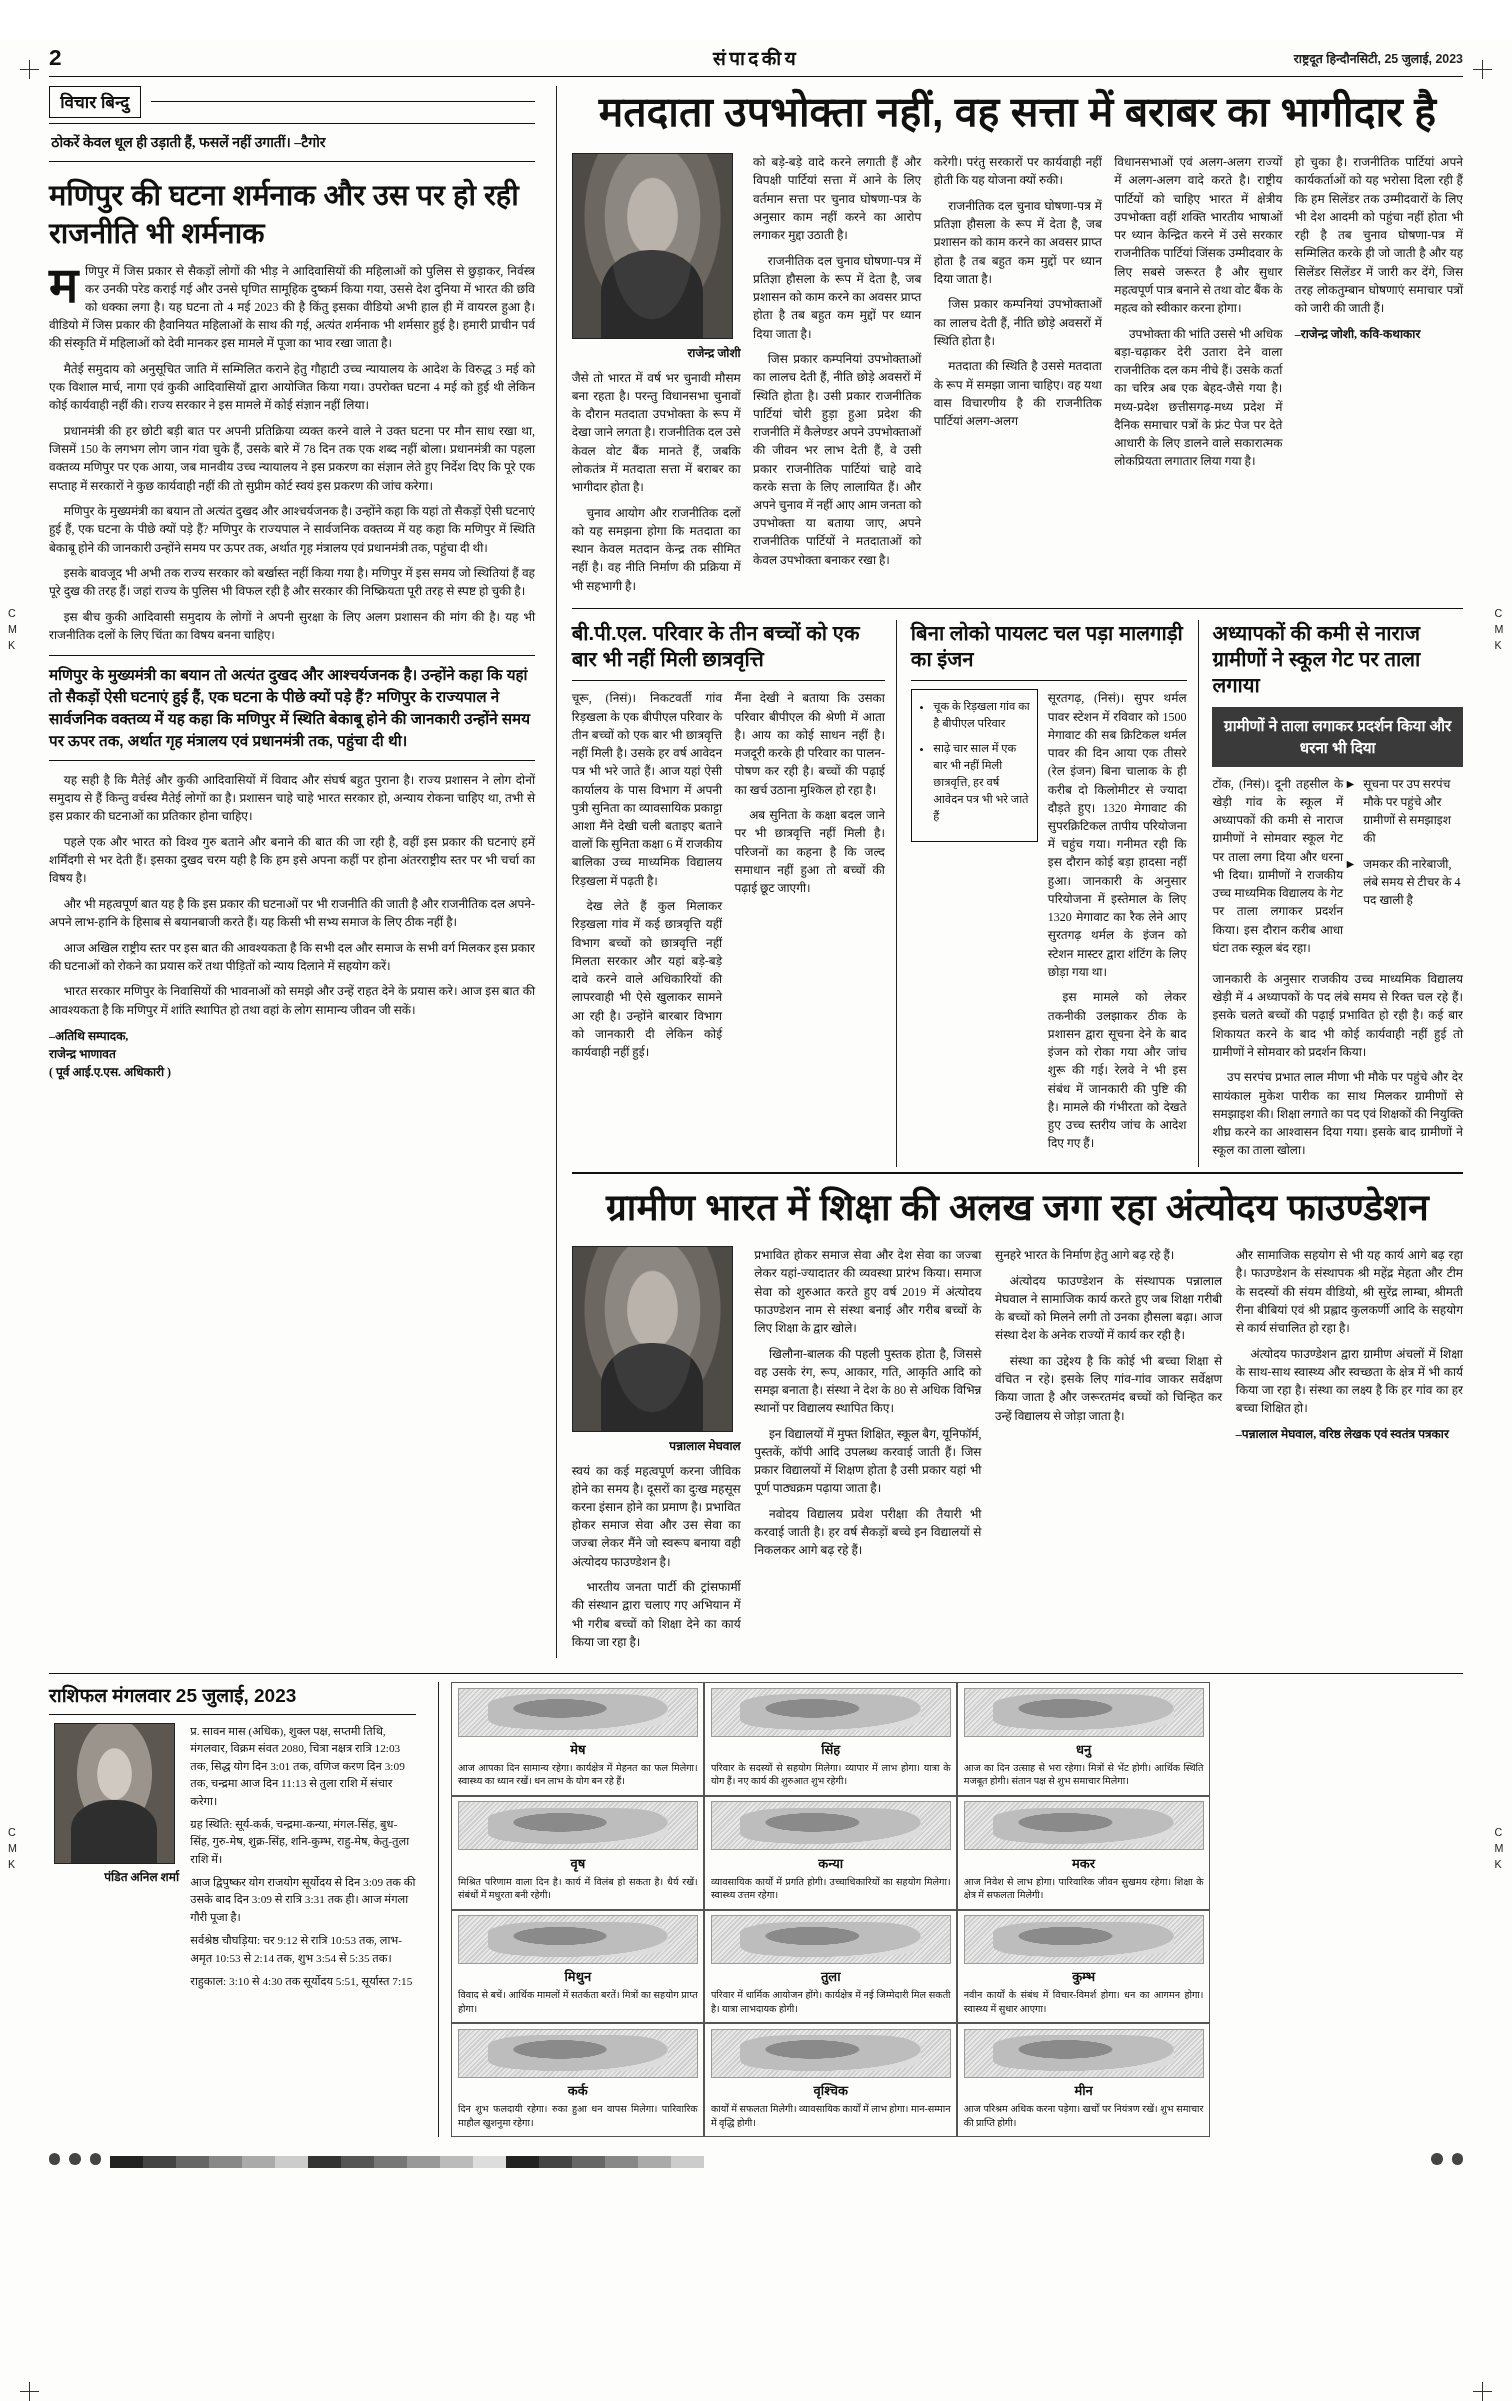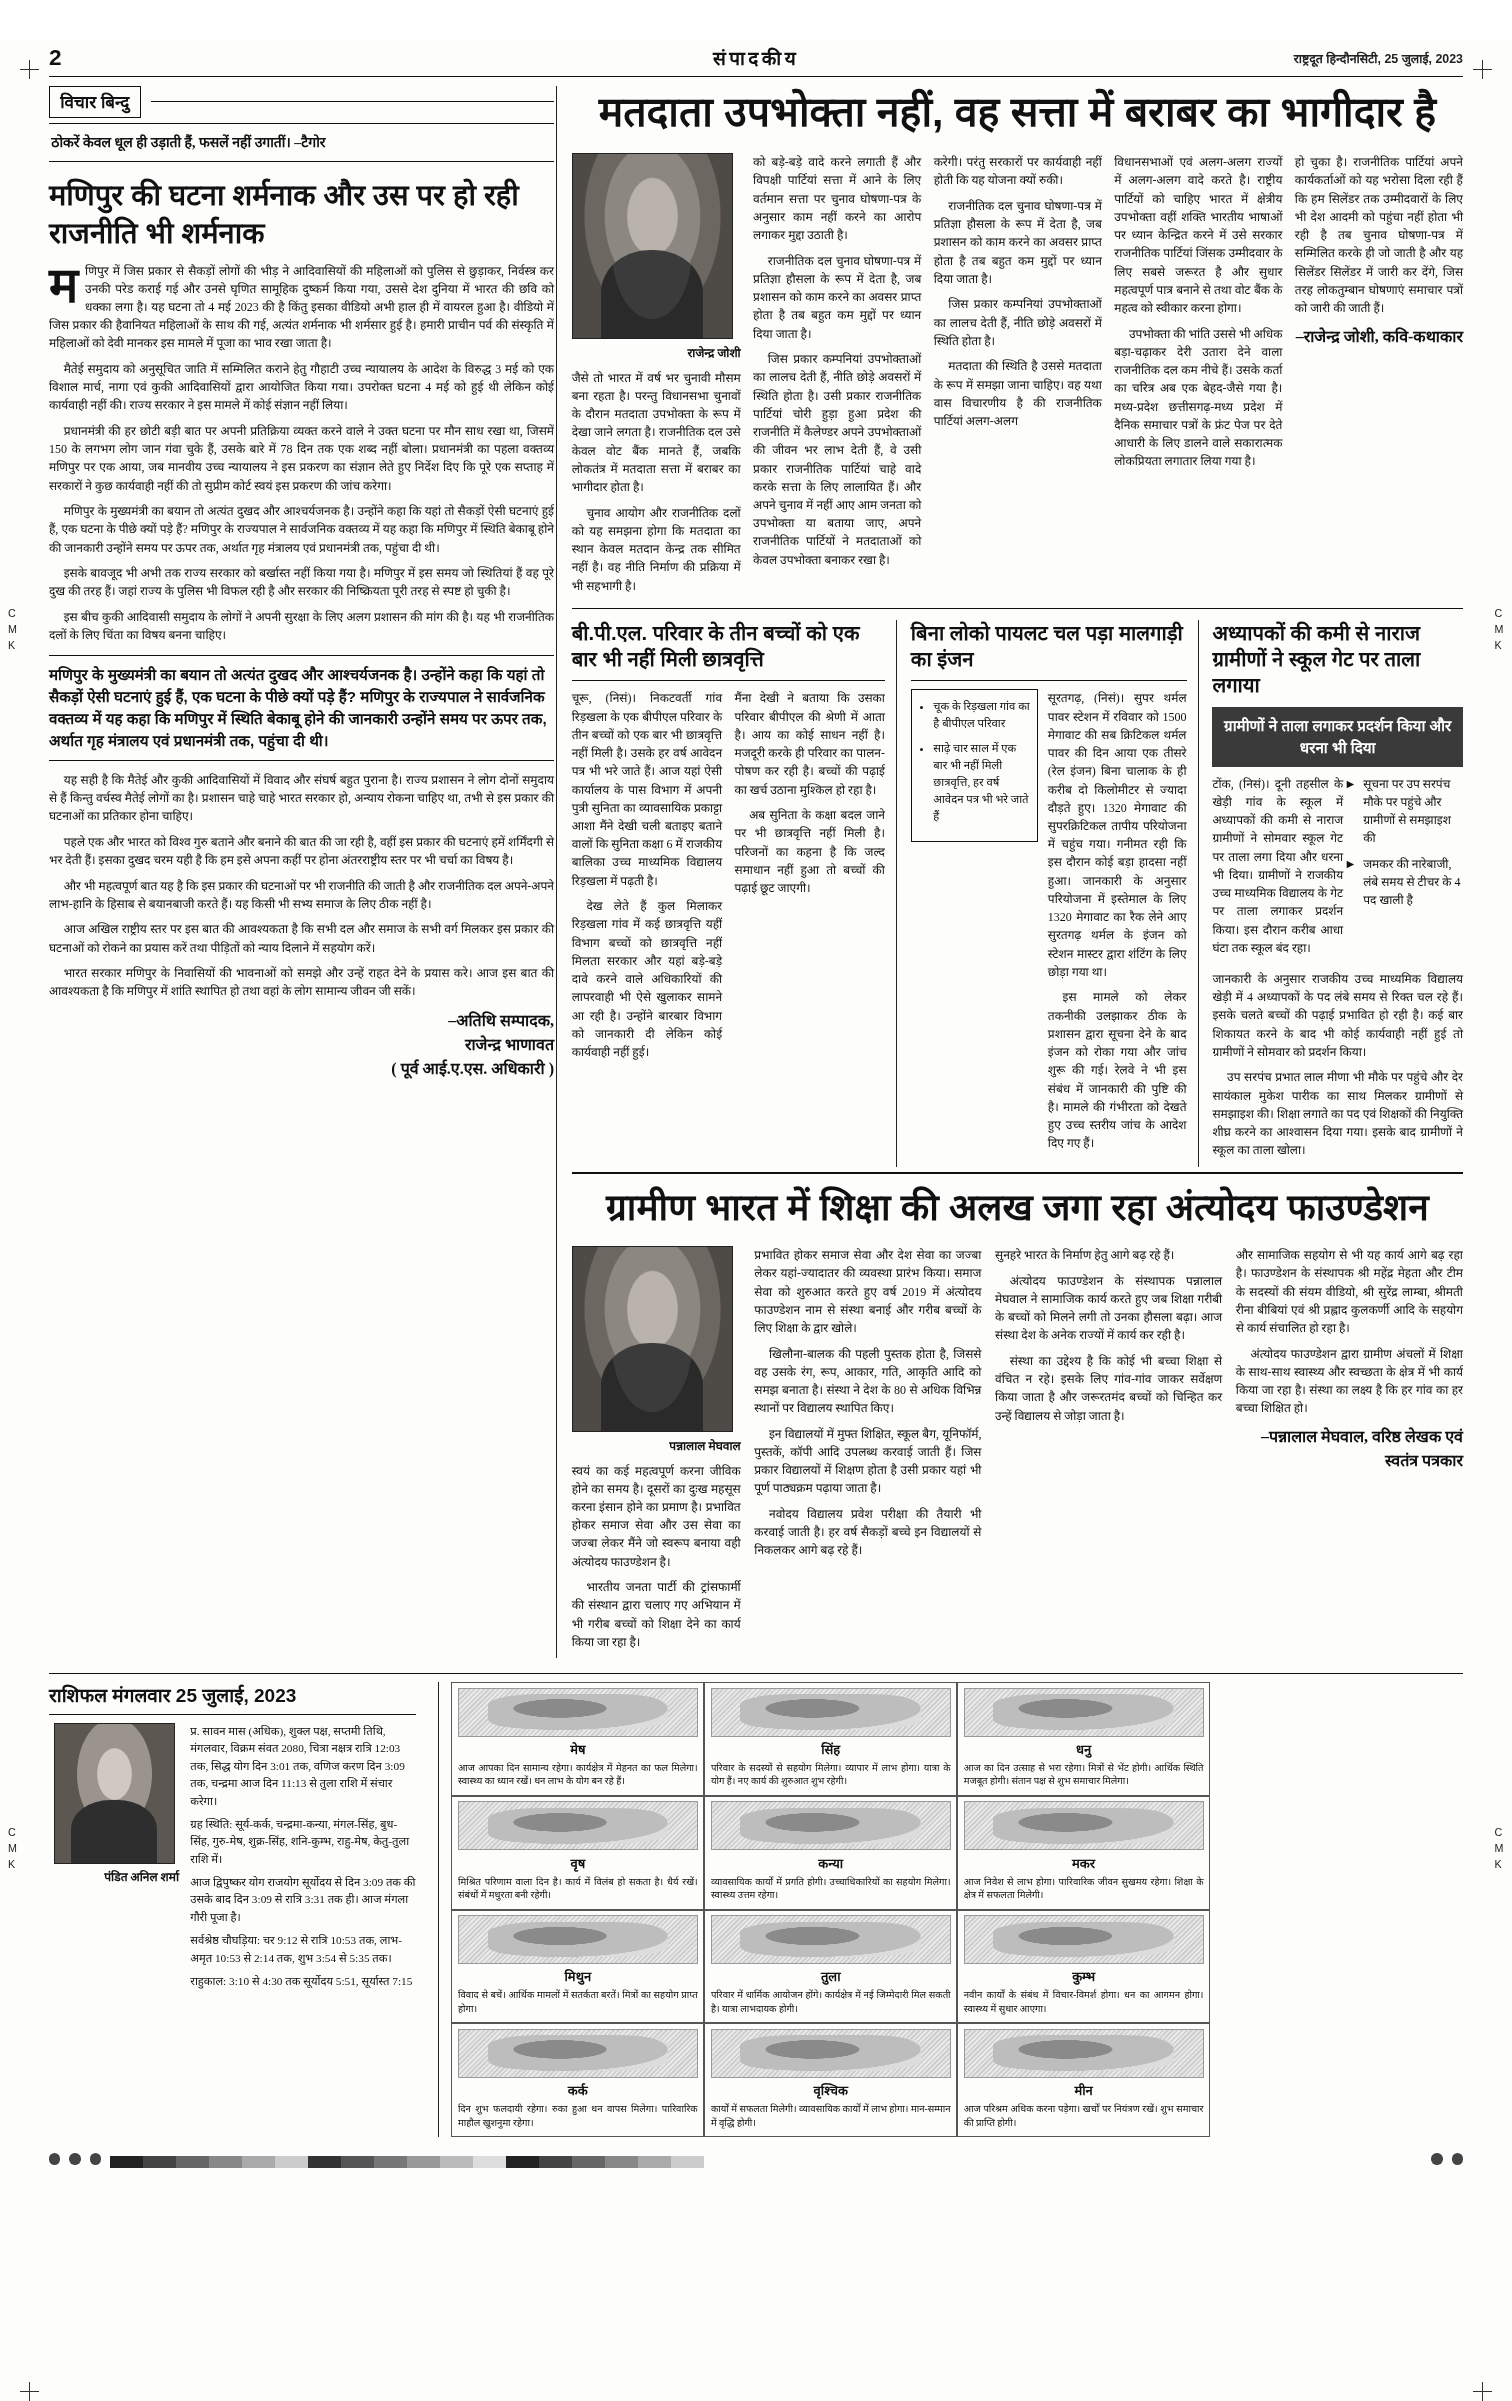--- a/index.html
+++ b/index.html
@@ -58,21 +58,21 @@
     font-family:"Liberation Sans", sans-serif;
     font-size:12.4px; font-weight:bold; color:#222;
   }
 
   
   .content {
     margin: 9px 49px 0 49px;
     display:flex;
     gap:0;
   }
-  .col-left { width: 508px; padding-right:2px; border-right:1.1px solid #222; }
+  .col-left { width: 508px; padding-right:21px; border-right:1.1px solid #222; }
   .col-right { flex:1; padding-left:14.7px; }
 
   
   .vichar-head {
     display:flex; align-items:center; gap:10.2px;
     border-bottom:1.1px solid #111; padding-bottom:5.6px;
   }
   .vichar-title {
     border:1.1px solid #111; padding:3.4px 10.2px;
     font-family:"Liberation Sans", sans-serif;
@@ -102,21 +102,21 @@
   }
 
   .pullquote {
     font-family:"Liberation Sans", sans-serif;
     font-weight:bold; font-size:15.2px; line-height:1.45;
     border-top:1.1px solid #111; border-bottom:1.1px solid #111;
     padding:8px 0; margin:10.2px 0; text-align:left;
   }
 
   .byline {
-    text-align:right; font-weight:bold; font-size:16px;
+    text-align:left; font-weight:bold; font-size:12px;
     line-height:1.5; margin-top:8px;
   }
 
   
   .main-headline {
     font-family:"Liberation Sans", sans-serif;
     font-weight:bold;
     font-size:41px;
     line-height:1.28;
     text-align:center;

